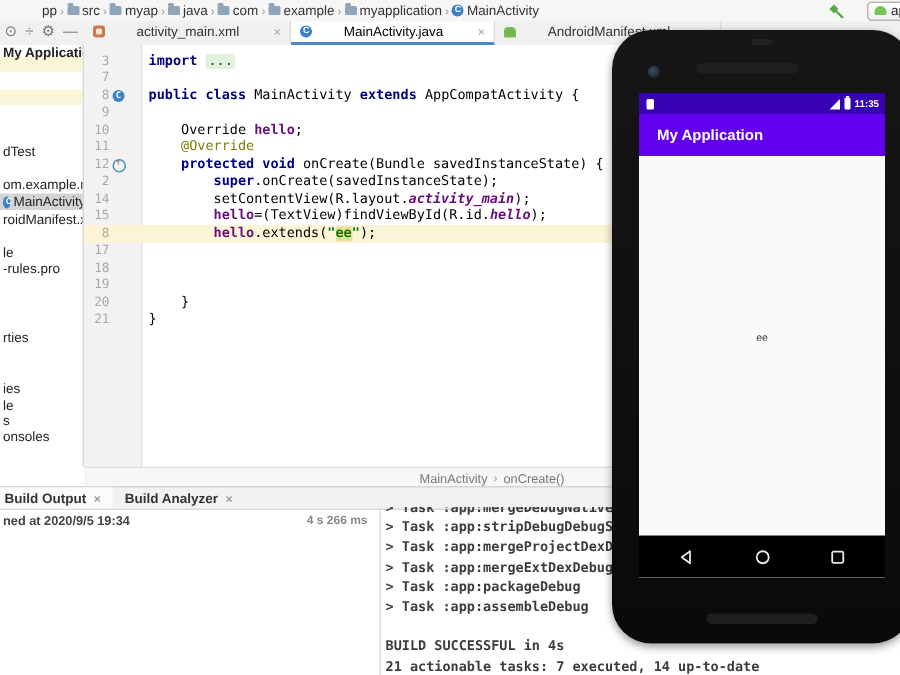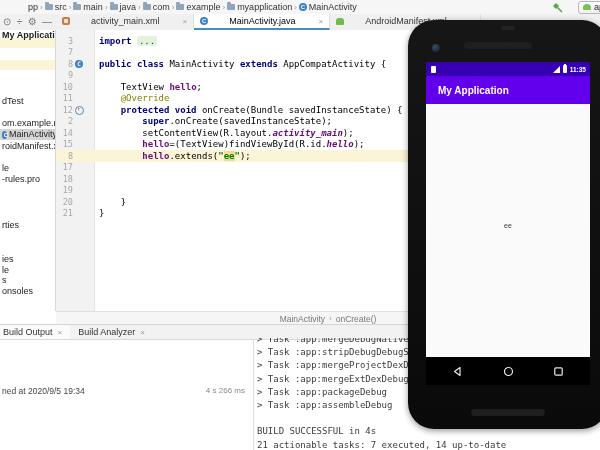--- a/index.html
+++ b/index.html
@@ -64,26 +64,26 @@
   .tk-fi{color:#660E7A;font-weight:bold;font-style:italic;}
   .tk-s{color:#008000;font-weight:bold;}
   .tk-a{color:#808000;}
   .tk-fold{color:#0a5d0a;background:#e3f2dc;border-radius:2px;padding:0 2px;}
   .tk-sel{color:#008000;font-weight:bold;background:#f2dc9c;}
   
   .crumb2{position:absolute;left:56px;top:311px;width:544px;height:13px;background:#f6f6f6;
         border-top:1px solid #e0e0e0;display:flex;align-items:center;justify-content:center;
         font-size:8.5px;color:#777;gap:3px;}
   
-  .build{position:absolute;left:0;top:324px;width:600px;height:126px;background:#fff;}
+  .build{position:absolute;left:0;top:324px;width:600px;height:126px;background:#fff;font-weight:bold;}
   .bheader{position:absolute;left:0;top:0;width:600px;height:14px;background:#f2f2f2;
         border-top:1px solid #d5d5d5;border-bottom:1px solid #d9d9d9;display:flex;align-items:center;}
   .btab{display:flex;align-items:center;gap:3px;font-size:9px;color:#333;padding:0 8px;height:14px;white-space:nowrap;cursor:default;}
   .btab:first-child{margin-left:-5px;background:#fbfbfb;}
-  .bleft{position:absolute;left:0;top:15px;width:253px;bottom:4px;font-size:8.5px;color:#444;margin-top:44px;}
+  .bleft{position:absolute;left:0;top:15px;width:253px;bottom:4px;font-size:8.5px;color:#444;}
   .bsummary{position:absolute;left:2px;top:3px;white-space:nowrap;}
   .bdur{position:absolute;right:8px;top:3px;color:#8a8a8a;font-size:8px;}
   .bdivider{position:absolute;left:253px;top:15px;bottom:0;width:1px;background:#dcdcdc;}
   .console{position:absolute;left:257px;top:14px;right:0;bottom:0;overflow:hidden;
         font-family:"DejaVu Sans Mono",monospace;font-size:9px;color:#3c3c3c;}
   .console-inner{margin-top:-5px;}
   .cline{height:13.2px;line-height:13.2px;white-space:pre;}
   
   .phone{position:absolute;left:408px;top:20px;width:200px;height:409px;background:linear-gradient(#161616,#0a0a0a);
         border-radius:26px;z-index:50;box-shadow:0 2px 6px rgba(0,0,0,.4);}
@@ -119,21 +119,21 @@
           <span>pp</span>
         </span>
         <span class="crumb-sep"></span>
         <span class="crumb">
           <span class="icon-folder"></span>
           <span>src</span>
         </span>
         <span class="crumb-sep"></span>
         <span class="crumb">
           <span class="icon-folder"></span>
-          <span>main</span>
+          <span>myap</span>
         </span>
         <span class="crumb-sep"></span>
         <span class="crumb">
           <span class="icon-folder"></span>
           <span>java</span>
         </span>
         <span class="crumb-sep"></span>
         <span class="crumb">
           <span class="icon-folder"></span>
           <span>com</span>
@@ -264,21 +264,21 @@
             <span class="lnum">9</span>
             <span class="gico"></span>
           </div>
           <span class="codeln"></span>
         </div>
         <div class="crow">
           <div class="gut">
             <span class="lnum">10</span>
             <span class="gico"></span>
           </div>
-          <span class="codeln"><span class="tk-p">    TextView </span><span class="tk-f">hello</span><span class="tk-p">;</span></span>
+          <span class="codeln"><span class="tk-p">    Override </span><span class="tk-f">hello</span><span class="tk-p">;</span></span>
         </div>
         <div class="crow">
           <div class="gut">
             <span class="lnum">11</span>
             <span class="gico"></span>
           </div>
           <span class="codeln"><span class="tk-a">    @Override</span></span>
         </div>
         <div class="crow">
           <div class="gut">

